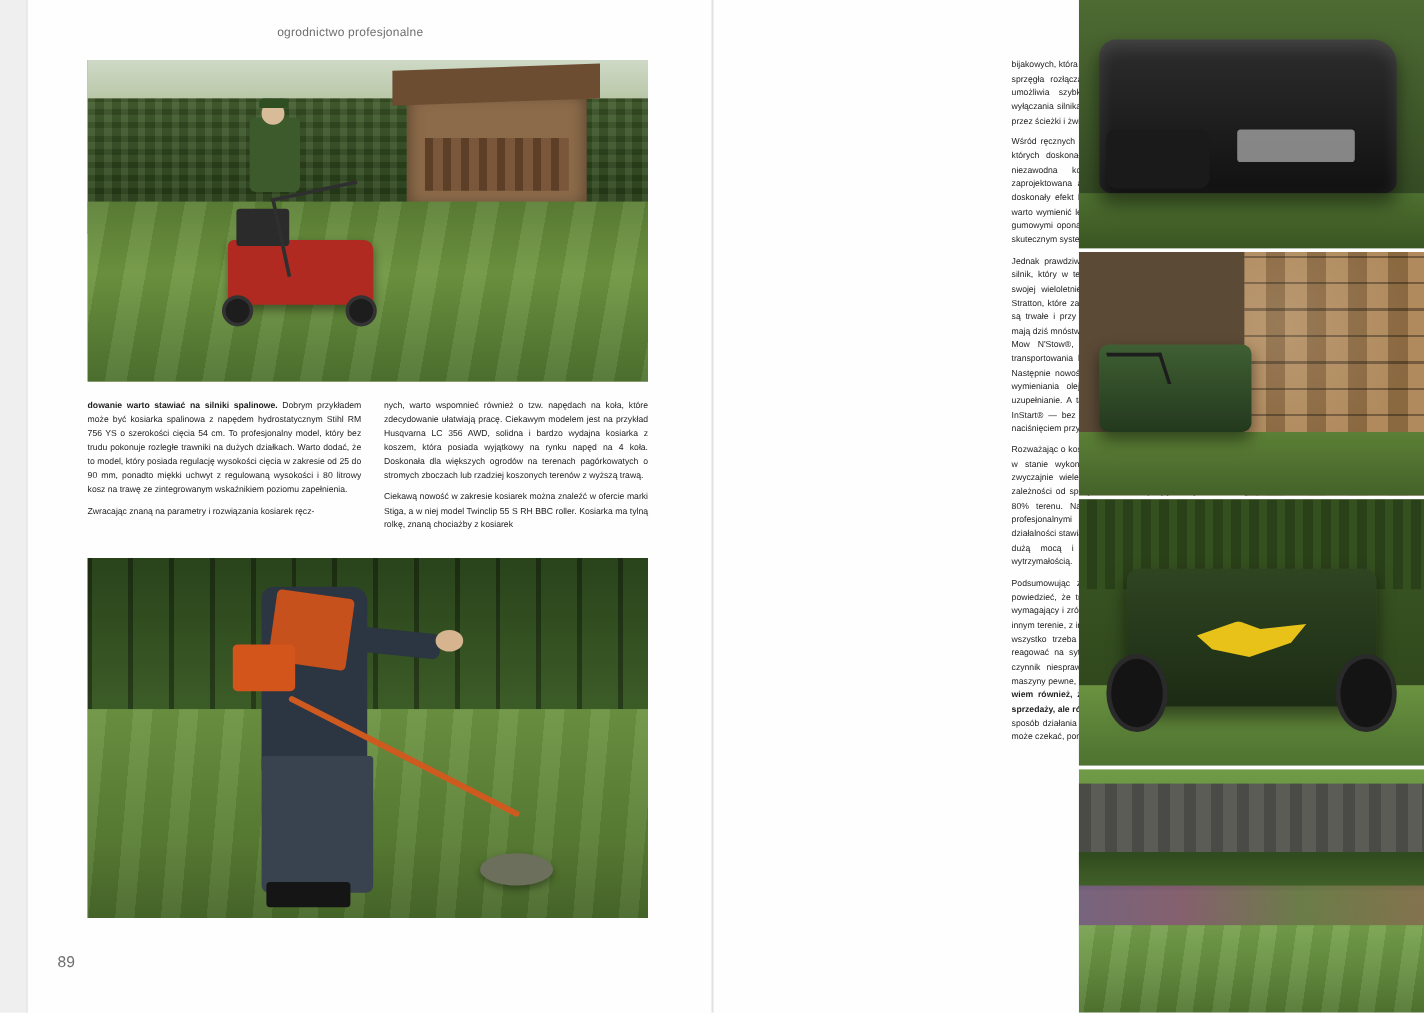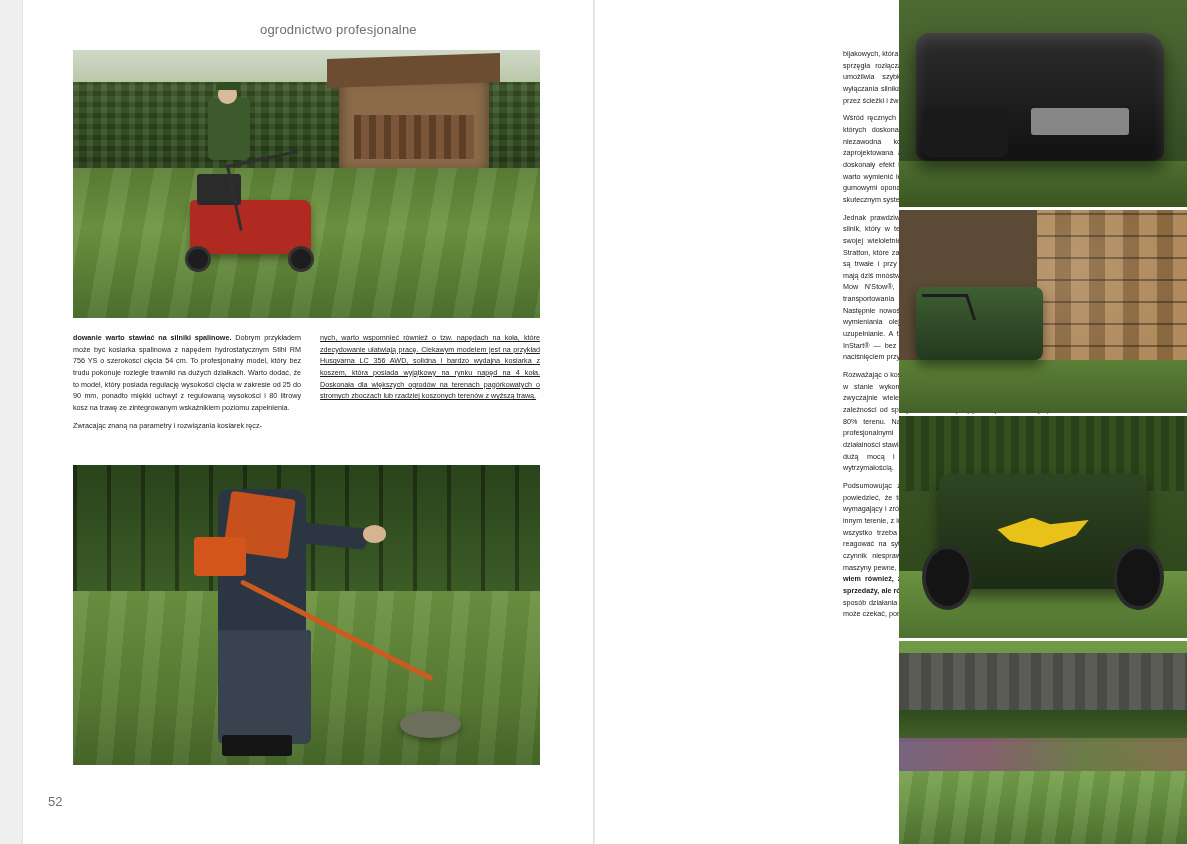--- a/index.html
+++ b/index.html
@@ -42,24 +42,23 @@
     position: absolute;
     left: 0; top: 0;
     width: 22px; height: 844px;
     background: #efefef;
     border-right: 1px solid #e3e3e3;
   }
   .running-head {
     position: absolute;
     left: 231px;
     top: 22px;
-    font-size: 13px;
+    font-size: 10px;
     color: #6f6f6f;
     letter-spacing: .2px;
-    margin-left: 29px;
   }
   .head-rule {
     position: absolute;
     left: 22px;
     top: 36px;
     width: 0px;
     height: 1px;
     background: #cfcfcf;
   }
   .folio {
@@ -263,21 +262,21 @@
     position: absolute;
     font-size: 7.2px;
     line-height: 1.62;
     color: #1d1d1d;
     text-align: justify;
     hyphens: auto;
   }
   .col b { font-weight: bold; }
   .col p { margin: 0 0 6px 0; }
   .col-l1 { left: 73px; top: 332px; width: 228px; }
-  .col-l2 { left: 320px; top: 332px; width: 220px; text-decoration: underline; }
+  .col-l2 { left: 320px; top: 332px; width: 220px; }
 
   
   .page-right {
     position: absolute;
     left: 596px; top: 0;
     width: 591px; height: 844px;
     background: #fefefe;
   }
   .col-r1 { left: 247px; top: 48px; width: 252px; font-size: 7.2px; }
 
@@ -435,38 +434,39 @@
       <div class="pm-person-cap"></div>
     </div>
 
     <div class="col col-l1">
       <p><b>dowanie warto stawiać na silniki spalinowe.</b><span> Dobrym przykładem może być kosiarka spalinowa z napędem hydrostatycznym Stihl RM 756 YS o szerokości cięcia 54 cm. To profesjonalny model, który bez trudu pokonuje rozległe trawniki na dużych działkach. Warto dodać, że to model, który posiada regulację wysokości cięcia w zakresie od 25 do 90 mm, ponadto miękki uchwyt z regulowaną wysokości i 80 litrowy kosz na trawę ze zintegrowanym wskaźnikiem poziomu zapełnienia.</span></p>
       <p><span>Zwracając znaną na parametry i rozwiązania kosiarek ręcz-</span></p>
     </div>
 
     <div class="col col-l2">
       <p><span>nych, warto wspomnieć również o tzw. napędach na koła, które zdecydowanie ułatwiają pracę. Ciekawym modelem jest na przykład Husqvarna LC 356 AWD, solidna i bardzo wydajna kosiarka z koszem, która posiada wyjątkowy na rynku napęd na 4 koła. Doskonała dla większych ogrodów na terenach pagórkowatych o stromych zboczach lub rzadziej koszonych terenów z wyższą trawą.</span></p>
+      <p><span>Ciekawą nowość w zakresie kosiarek można znaleźć w ofercie marki Stiga, a w niej model Twinclip 55 S RH BBC roller. Kosiarka ma tylną rolkę, znaną chociażby z kosiarek</span></p>
     </div>
 
     <div class="photo-trimmer">
       <div class="pt-bg"></div>
       <div class="pt-trees"></div>
       <div class="pt-lawn"></div>
       <div class="pt-body"></div>
       <div class="pt-harness"></div>
       <div class="pt-engine"></div>
       <div class="pt-legs"></div>
       <div class="pt-boot"></div>
       <div class="pt-arm"></div>
       <div class="pt-hand"></div>
       <div class="pt-shaft"></div>
       <div class="pt-head-cut"></div>
     </div>
 
-    <div class="folio">52</div>
+    <div class="folio">89</div>
   </div>
 
   <div class="spine"></div>
 
   <div class="page-right">
     <div class="col col-r1">
       <p><span>bijakowych, która tworzy na trawniku idealne pasy. Ponadto specjalną dźwignię sprzęgła rozłączającego (Blade Brake Clutch — BBC) na rączce, która umożliwia szybkie odłączenie innowacyjnego, podwójnego noża bez wyłączania silnika, co ułatwia opróżnienie worka na trawę oraz przejeżdżanie przez ścieżki i żwir.</span></p>
       <p><span>Wśród ręcznych kosiarek trzeba wymienić również wersje bez kosza trawę, których doskonałym przykładem jest model Husqvarna LB 553S e. To niezawodna kosiarka przeznaczona do użytku profesjonalnego, zaprojektowana aby zapewnić jak najlepszą ergonomię pracy operatora i doskonały efekt koszenia, nawet w deszczu. Z ciekawostek w tym modelu warto wymienić lekkie koła z aluminium z podwójnymi łożyskami kulkowymi i gumowymi oponami, a także ergonomiczny i regulowany na boki uchwyt ze skutecznym systemem antywibracyjnym.</span></p>
       <p><span>Jednak prawdziwym kluczem do sukcesu w kosiarkach jest bez wątpienia silnik, który w tego typu urządzeniach jest najważniejszym elementem. W swojej wieloletniej działalności stawiam zdecydowanie na silniki Briggs &amp; Stratton, które zapewniają bardzo dobrą moc i komfort pracy, a jednocześnie są trwałe i przy odpowiedniej obsłudze, praktycznie bezawaryjne. Do tego mają dziś mnóstwo innowacyjnych rozwiązań, jak chociażby najnowszy system Mow N'Stow®, który pozwala na unikalny sposób przechowywania i transportowania kosiarki z silnikiem spalinowym, czyli w pozycji pionowej. Następnie nowość w silnikach serii ExI, która powoduje brak konieczności wymieniania oleju, a jedynie sprawdzanie jego poziomu i ewentualne uzupełnianie. A także innowacyjny system uruchamiania kosiarki spalinowej InStart® — bez linki rozrusznika, bez pompowania i ssania, a jedynie za naciśnięciem przycisku start.</span></p>
       <p><span>Rozważając o kosiarkach, trzeba również wspomnieć, że żaden model nie jest w stanie wykonać 100% realizowanej powierzchni ogrodniej, ponieważ zwyczajnie wiele miejsc jest dla nich niedostępnych. Szacuje się, że w zależności od specyfiki zadania, sprzęty te są w stanie „wyłapać" od 50 do 80% terenu. Natomiast pozostałą część uzupełniają operatorzy z tzw. profesjonalnymi podkaszarkami i wykaszarkami (kosami). W swojej działalności stawiam tu na modele Husqvarna np. 535RX, charakteryzujące się dużą mocą i efektywnością, a jednocześnie odpornością i dużą wytrzymałością.</span></p>

